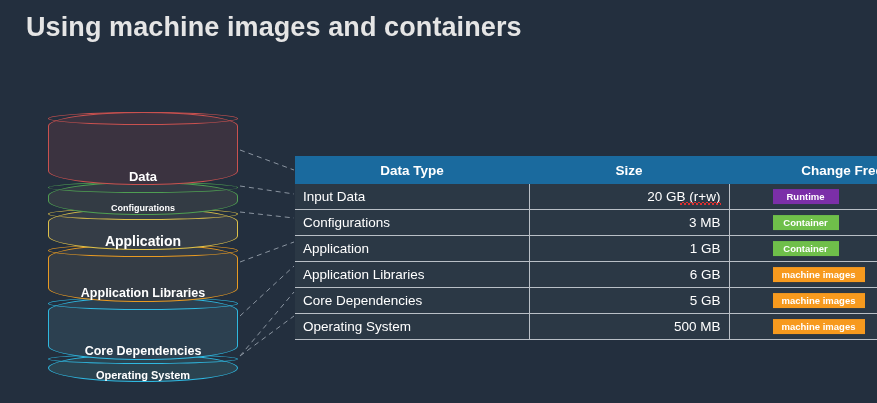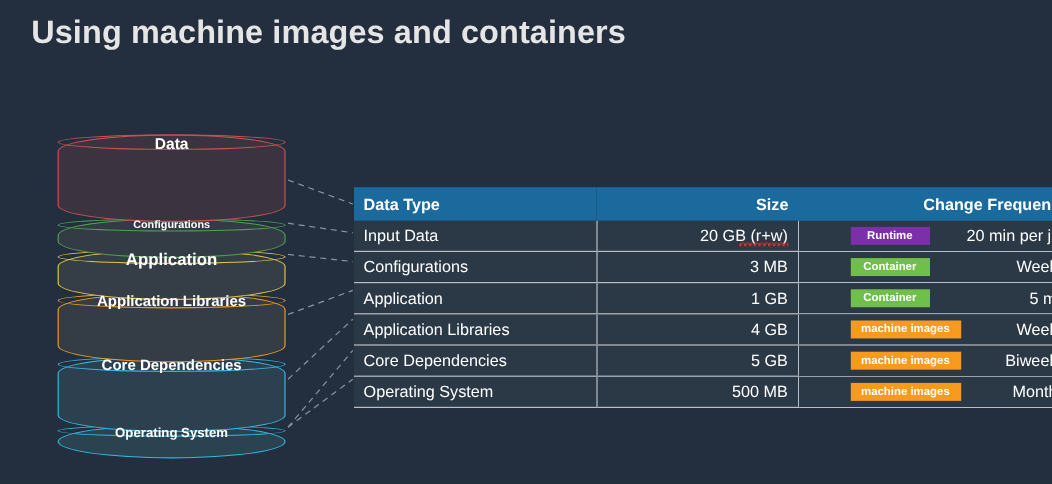--- a/index.html
+++ b/index.html
@@ -47,21 +47,21 @@
   }
   .cyl {
     position: absolute;
     left: 0;
     width: 190px;
     box-sizing: border-box;
     border-radius: 50% / 14px;
     border: 1.4px solid #888;
     background: #323a46;
     display: flex;
-    align-items: flex-start;
+    align-items: flex-end;
     justify-content: center;
   }
   .cyl .cap {
     position: absolute;
     left: -1.4px;
     top: -1.4px;
     width: 190px;
     height: 13px;
     box-sizing: border-box;
     border: 1.4px solid #888;
@@ -136,23 +136,24 @@
   table.datatable {
     border-collapse: collapse;
     width: 556px;
     table-layout: fixed;
   }
   table.datatable th {
     background: #1a6a9e;
     color: #ffffff;
     font-size: 13.5px;
     font-weight: bold;
-    padding: 4px 8px;
+    padding: 4px 24px;
     height: 20px;
     border: none;
+    text-align: center;
   }
   th.col-type   { text-align: left;  width: 186px; }
   th.col-size   { text-align: right; width: 152px; border-left: 2px solid #3f88b5; }
   th.col-freq   { text-align: right; width: 218px; border-left: 2px solid #3f88b5; }
 
   table.datatable td {
     background: #2b3845;
     font-size: 13.5px;
     color: #ffffff;
     padding: 2px 8px;
@@ -299,21 +300,21 @@
           <td class="c-freq">
             <span class="badge container">Container</span>
             <span>5 min</span>
           </td>
         </tr>
 
         <tr>
           <td class="c-type">Application Libraries</td>
           <td class="c-size">
             <span class="size-text">
-              <span>4 GB</span>
+              <span>6 GB</span>
             </span>
           </td>
           <td class="c-freq">
             <span class="badge machine">machine images</span>
             <span>Weekly</span>
           </td>
         </tr>
 
         <tr>
           <td class="c-type">Core Dependencies</td>

